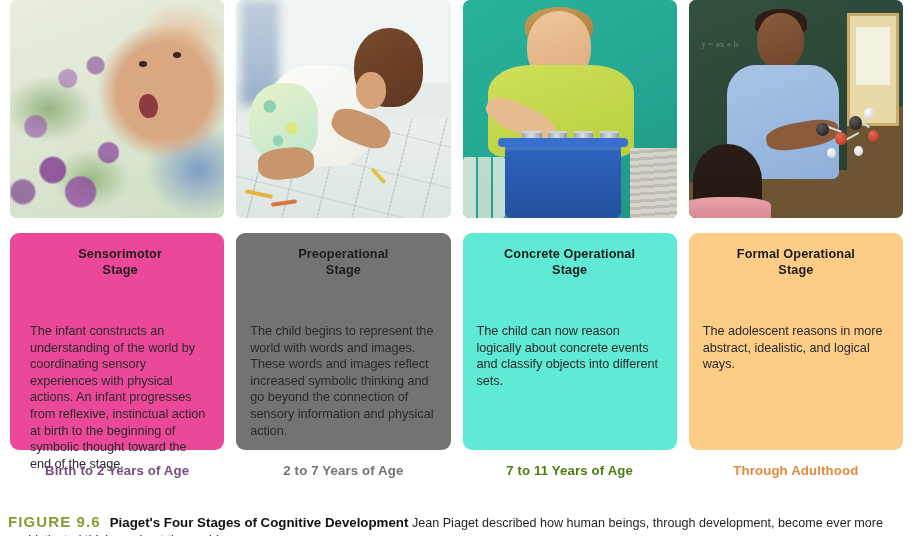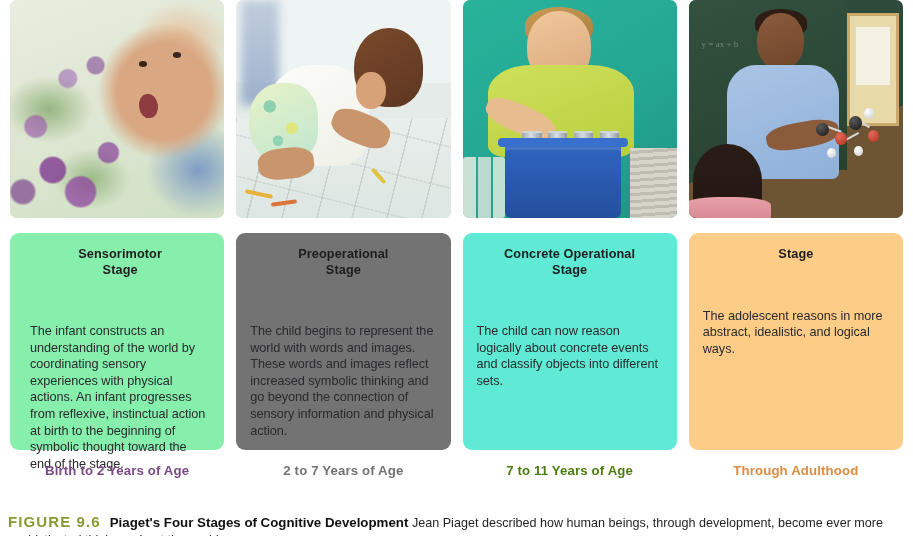--- a/index.html
+++ b/index.html
@@ -183,21 +183,21 @@
   <div class="columns">
 
     <div class="column">
       <div class="photo">
         <div class="ph-layer ph1">
           <div class="mouth"></div>
           <div class="eye a"></div>
           <div class="eye b"></div>
         </div>
       </div>
-      <div class="card" style="background: #86efac; padding-left: 20px;">
+      <div class="card" style="background: #ec4899; padding-left: 20px;">
         <div class="card-title">
           <div>Sensorimotor</div>
           <div>Stage</div>
         </div>
         <div class="card-body">The infant constructs an understanding of the world by coordinating sensory experiences with physical actions. An infant progresses from reflexive, instinctual action at birth to the beginning of symbolic thought toward the end of the stage.</div>
       </div>
       <div class="age" style="color: rgb(123, 74, 134);">
         <div>Birth to 2 Years of Age</div>
         <div></div>
       </div>
@@ -284,20 +284,21 @@
             <div class="atom w" style="left:70%; top:16%; width:11%; height:13%;"></div>
             <div class="atom r" style="left:74%; top:44%; width:13%; height:15%;"></div>
             <div class="atom w" style="left:26%; top:66%; width:11%; height:13%;"></div>
             <div class="atom w" style="left:58%; top:64%; width:10%; height:12%;"></div>
           </div>
           <div class="student"></div>
         </div>
       </div>
       <div class="card" style="background: rgb(253, 205, 135);">
         <div class="card-title">
+          <div>Formal Operational</div>
           <div>Stage</div>
         </div>
         <div class="card-body">The adolescent reasons in more abstract, idealistic, and logical ways.</div>
       </div>
       <div class="age" style="color: rgb(224, 139, 62);">
         <div>Through Adulthood</div>
       </div>
     </div>
 
   </div>

